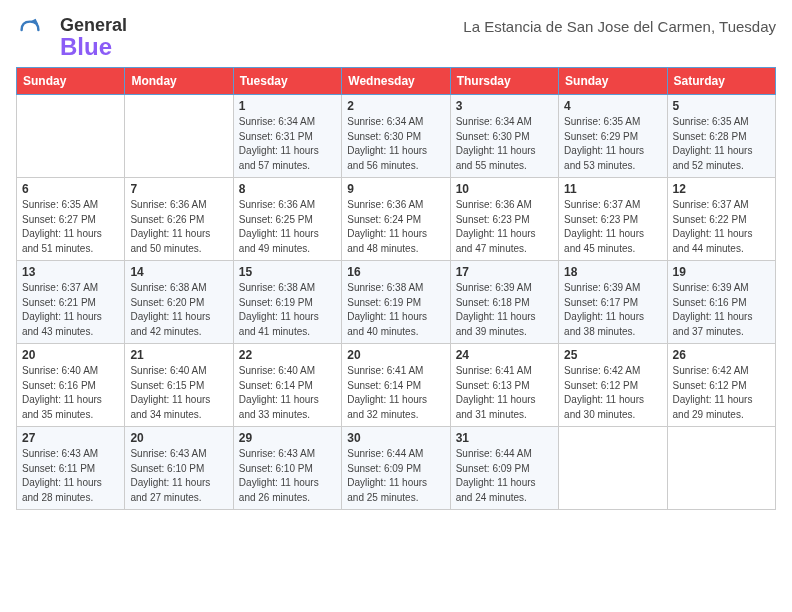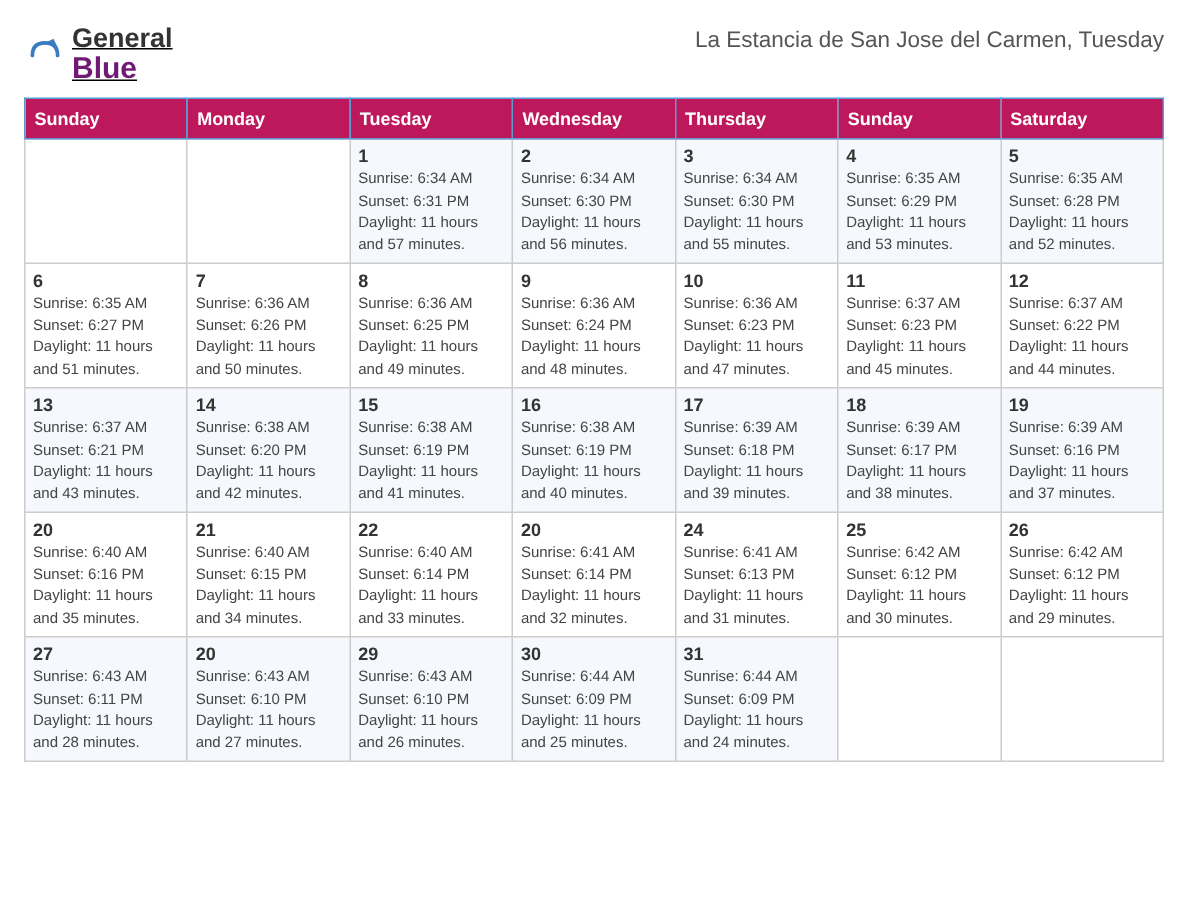--- a/index.html
+++ b/index.html
@@ -11,34 +11,33 @@
       padding: 16px;
     }
     .header-area {
       display: flex;
       justify-content: space-between;
       align-items: flex-start;
       margin-bottom: 4px;
     }
     .logo {
       display: flex;
-      align-items: center;
-      gap: 4px;
-      text-decoration: underline;
+      align-items: flex-start;
+      gap: 16px;
     }
     .logo-text-general {
       font-size: 18px;
       font-weight: bold;
       color: #333;
       line-height: 1;
     }
     .logo-text-blue {
-      font-size: 20px;
+      font-size: 24px;
       font-weight: bold;
-      color: #701a75;
+      color: #8b5cf6;
       line-height: 1;
     }
     .logo-icon {
       width: 28px;
       height: 28px;
     }
     .title-block {
       text-align: right;
     }
     .month-title {
@@ -52,21 +51,21 @@
       color: #555;
       margin-top: 2px;
     }
     .calendar-table {
       width: 100%;
       border-collapse: collapse;
       font-size: 10.5px;
       margin-top: 8px;
     }
     .calendar-table thead tr th {
-      background-color: #be185d;
+      background-color: #ef4444;
       color: #fff;
       text-align: left;
       padding: 6px 6px;
       font-size: 12px;
       border: 1px solid #5a9bd4;
     }
     .calendar-table tbody tr td {
       border: 1px solid #ccc;
       vertical-align: top;
       padding: 4px 5px;

